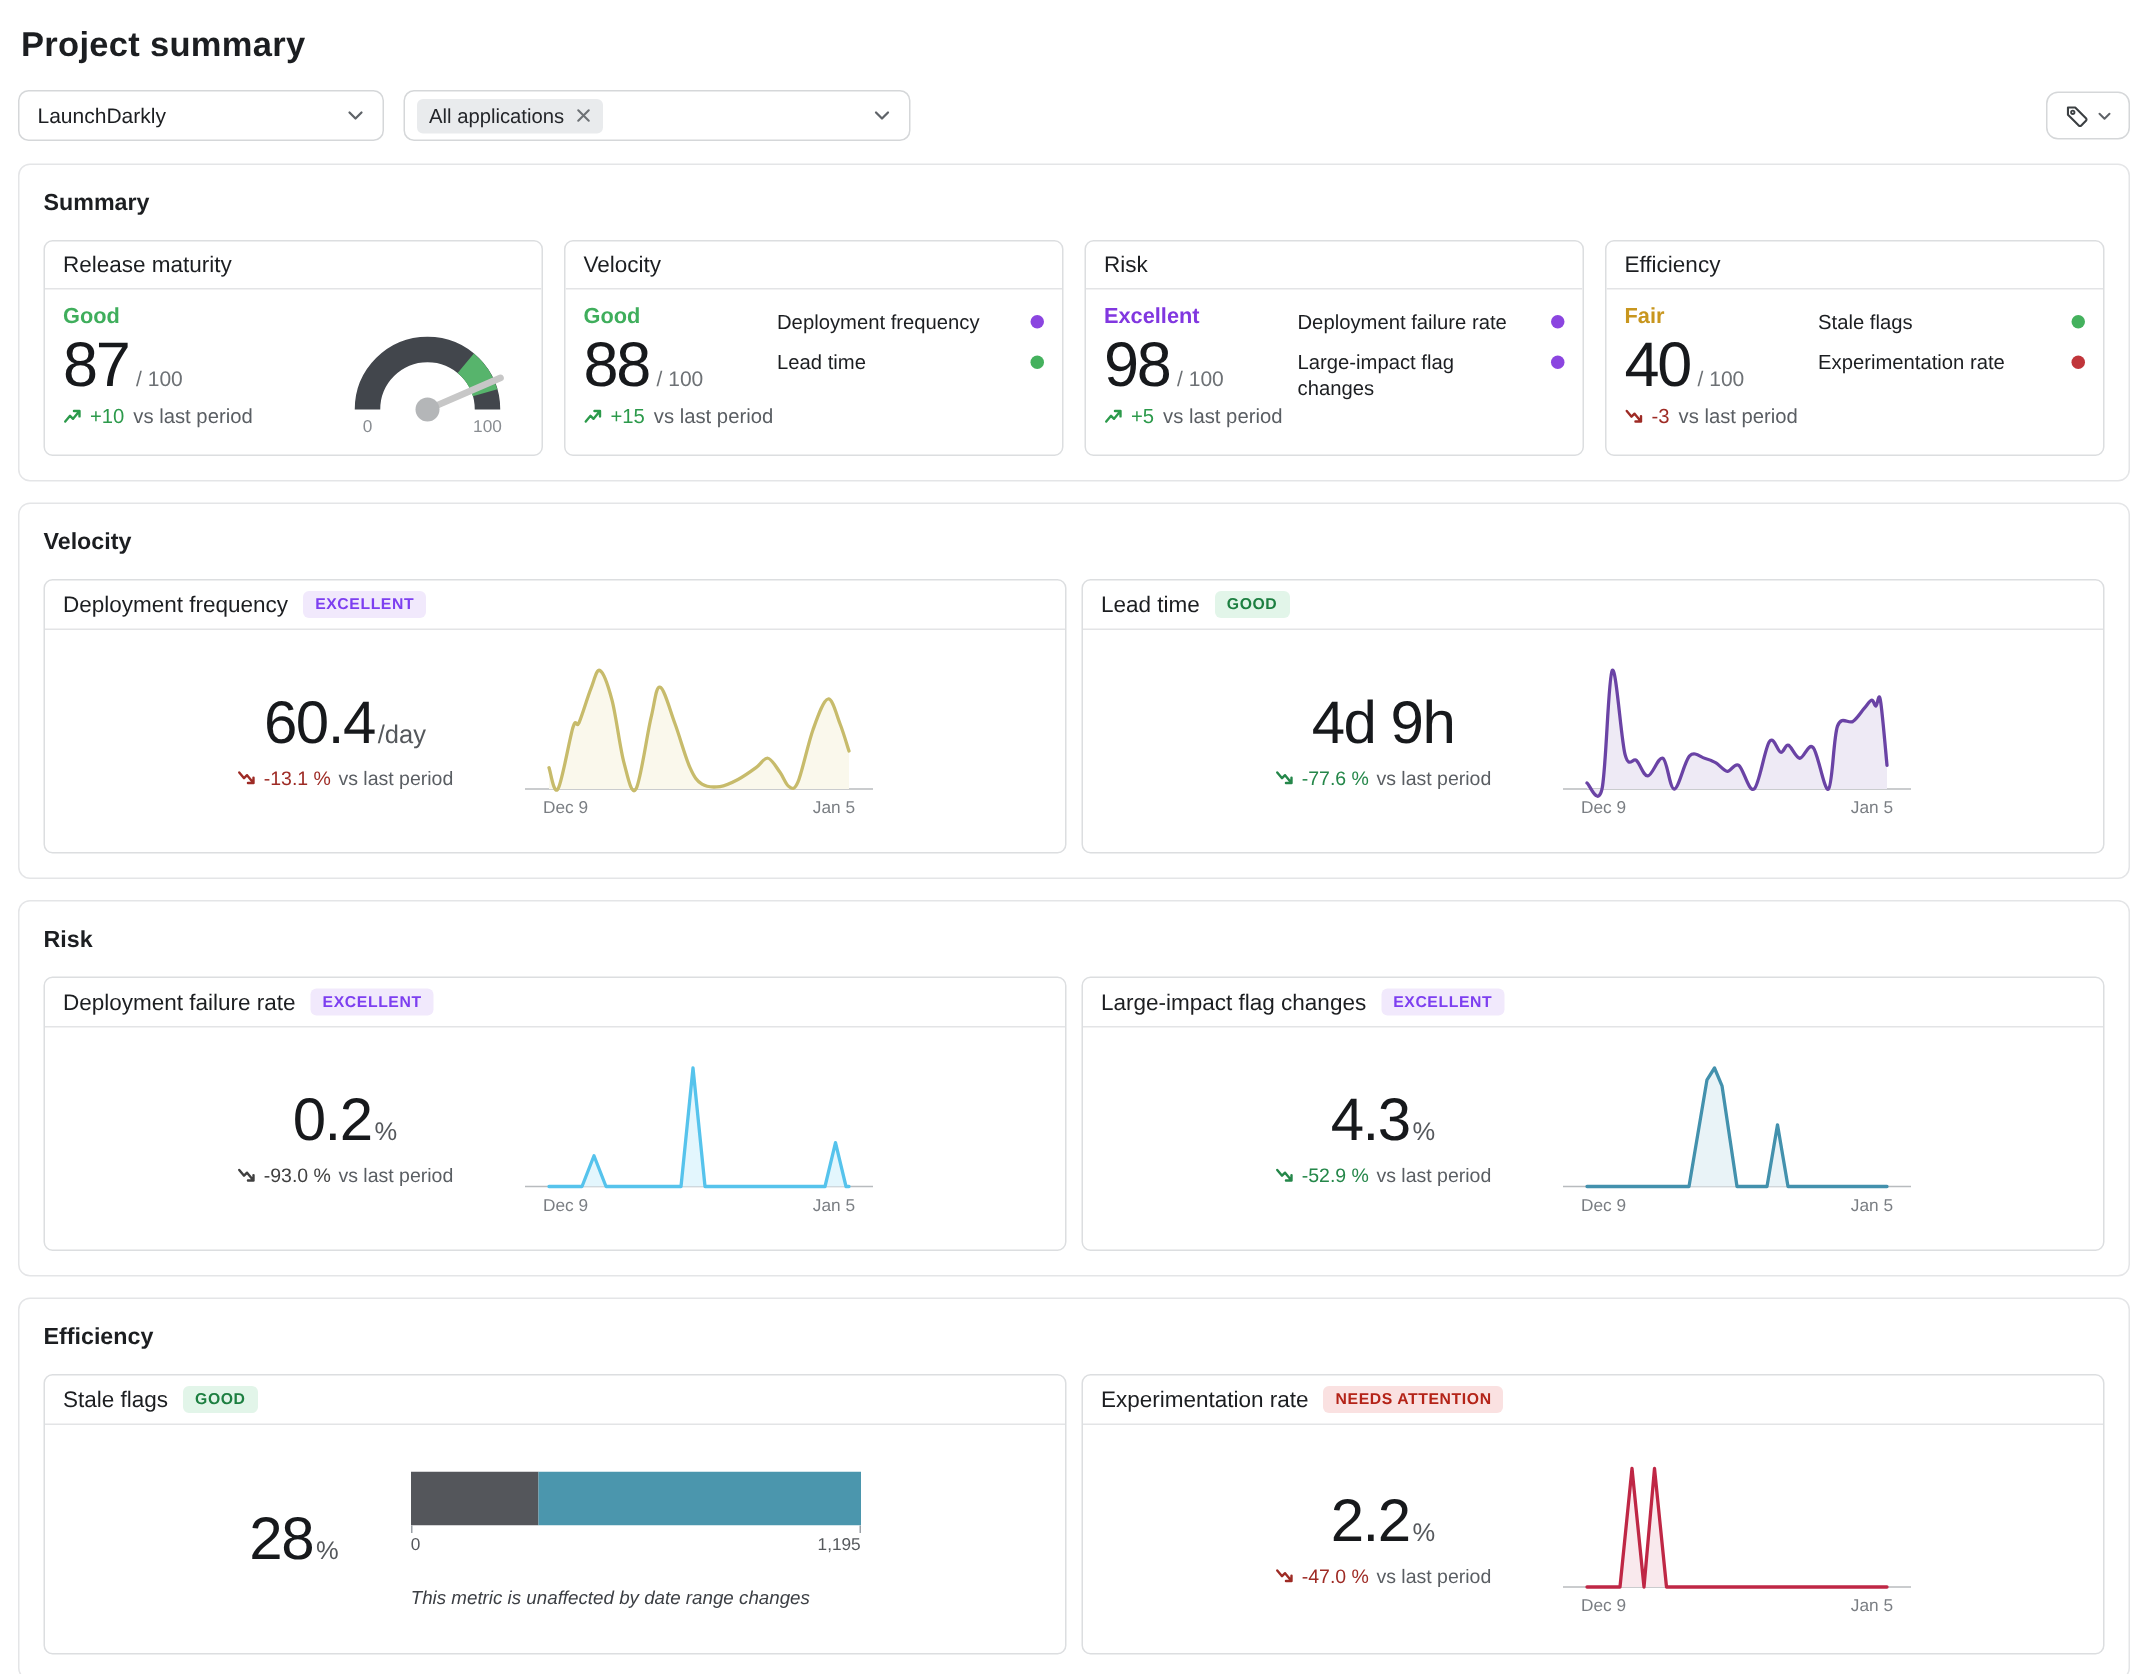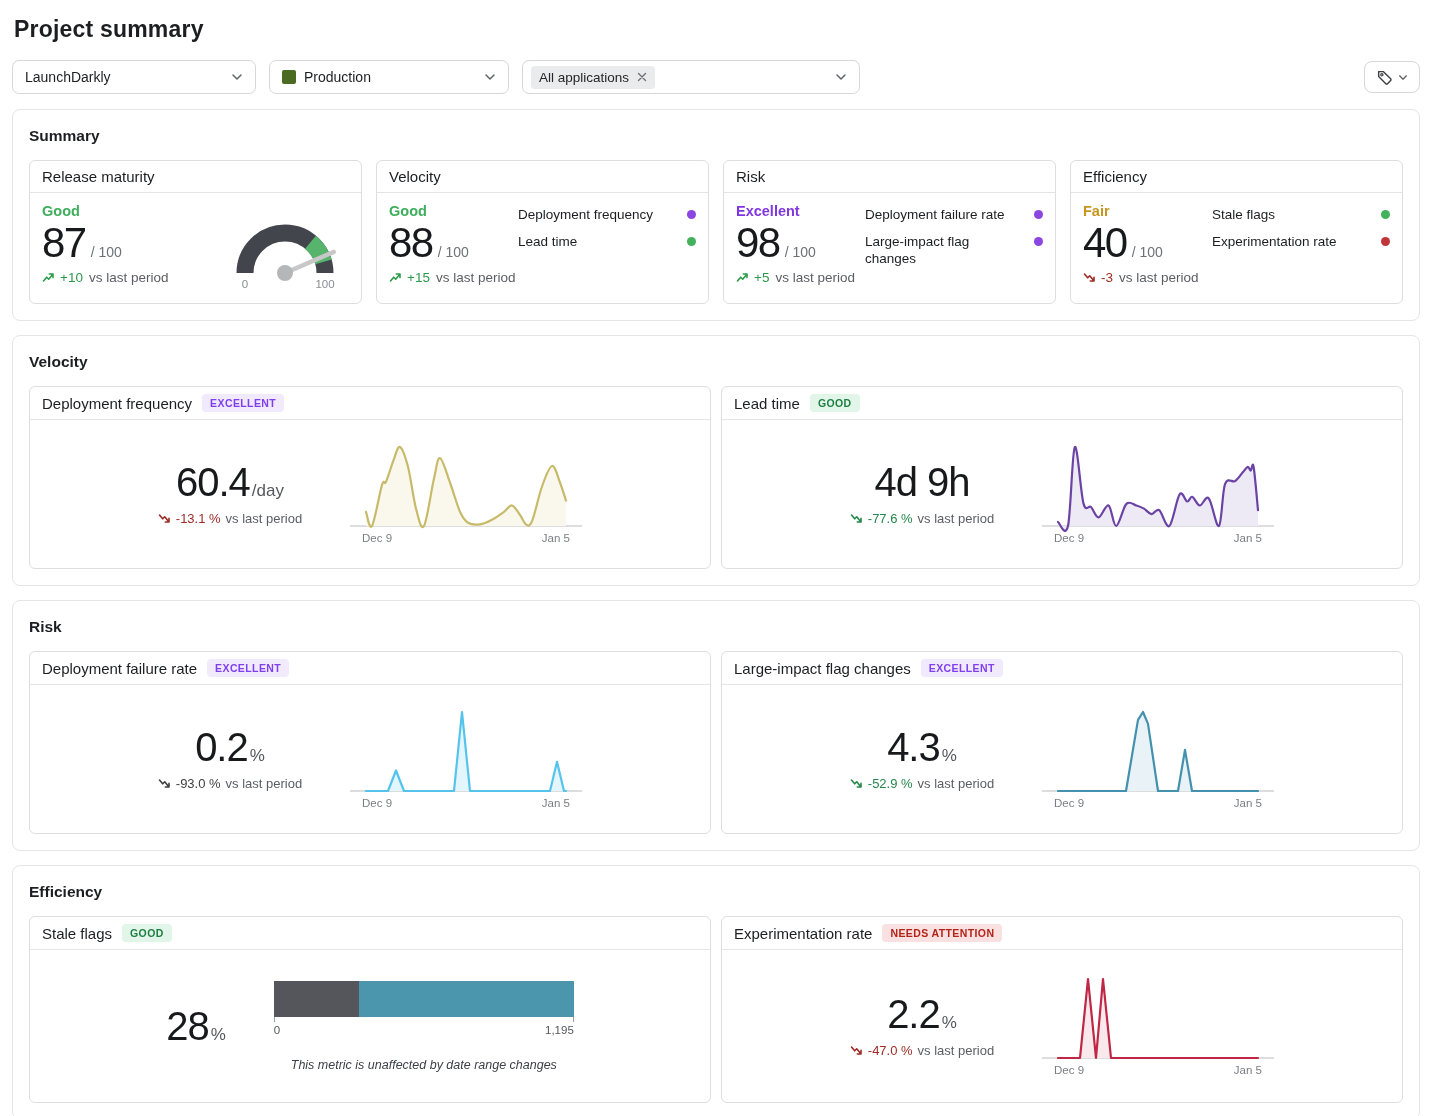--- a/index.html
+++ b/index.html
@@ -71,37 +71,30 @@
   .bar-block { width:300px; }
   .bar-legend { display:flex; gap:40px; justify-content:center; margin-bottom:17px; font-size:14px; align-items:center; }
   .bl-item { display:flex; align-items:center; gap:7px; }
   .bl-swatch { width:15px; height:15px; border-radius:3px; flex:none; }
   .bl-name { font-weight:700; }
   .bl-count { color:#3f4246; }
   .stackbar { display:flex; height:36px; width:100%; overflow:hidden; }
   .seg { height:100%; }
   .axis-ticks { height:5px; border-left:1px solid #9aa0a6; border-right:1px solid #9aa0a6; }
   .axis-labels { display:flex; justify-content:space-between; font-size:11.5px; color:#55585c; margin-top:2px; }
-  .note { font-style:italic; font-size:12.5px; color:#3c3f44; text-align:center; margin-top:22px; }
+  .note { font-style:italic; font-size:12.5px; color:#3c3f44; margin-top:22px; }
 </style>
 </head>
 <body>
 
 <h1>Project summary</h1>
 
 <div class="filter-row">
   <div class="select sel-project">
     <span>LaunchDarkly</span>
-    <svg class="chev" width="12" height="8" viewBox="0 0 12 8">
-        <path d="M2 2 L6 6 L10 2" fill="none" stroke="#5f6368" stroke-width="1.5" stroke-linecap="round" stroke-linejoin="round"></path>
-      </svg>
-  </div>
-  <div class="select sel-env">
-    <span class="swatch" style="background-color: rgb(74, 107, 33);"></span>
-    <span>Production</span>
     <svg class="chev" width="12" height="8" viewBox="0 0 12 8">
         <path d="M2 2 L6 6 L10 2" fill="none" stroke="#5f6368" stroke-width="1.5" stroke-linecap="round" stroke-linejoin="round"></path>
       </svg>
   </div>
   <div class="select sel-apps">
     <span class="chip">
       <span>All applications</span>
       <svg width="10" height="10" viewBox="0 0 10 10">
           <path d="M1.5 1.5 L8.5 8.5 M8.5 1.5 L1.5 8.5" stroke="#6d7175" stroke-width="1.4" stroke-linecap="round"></path>
         </svg>

